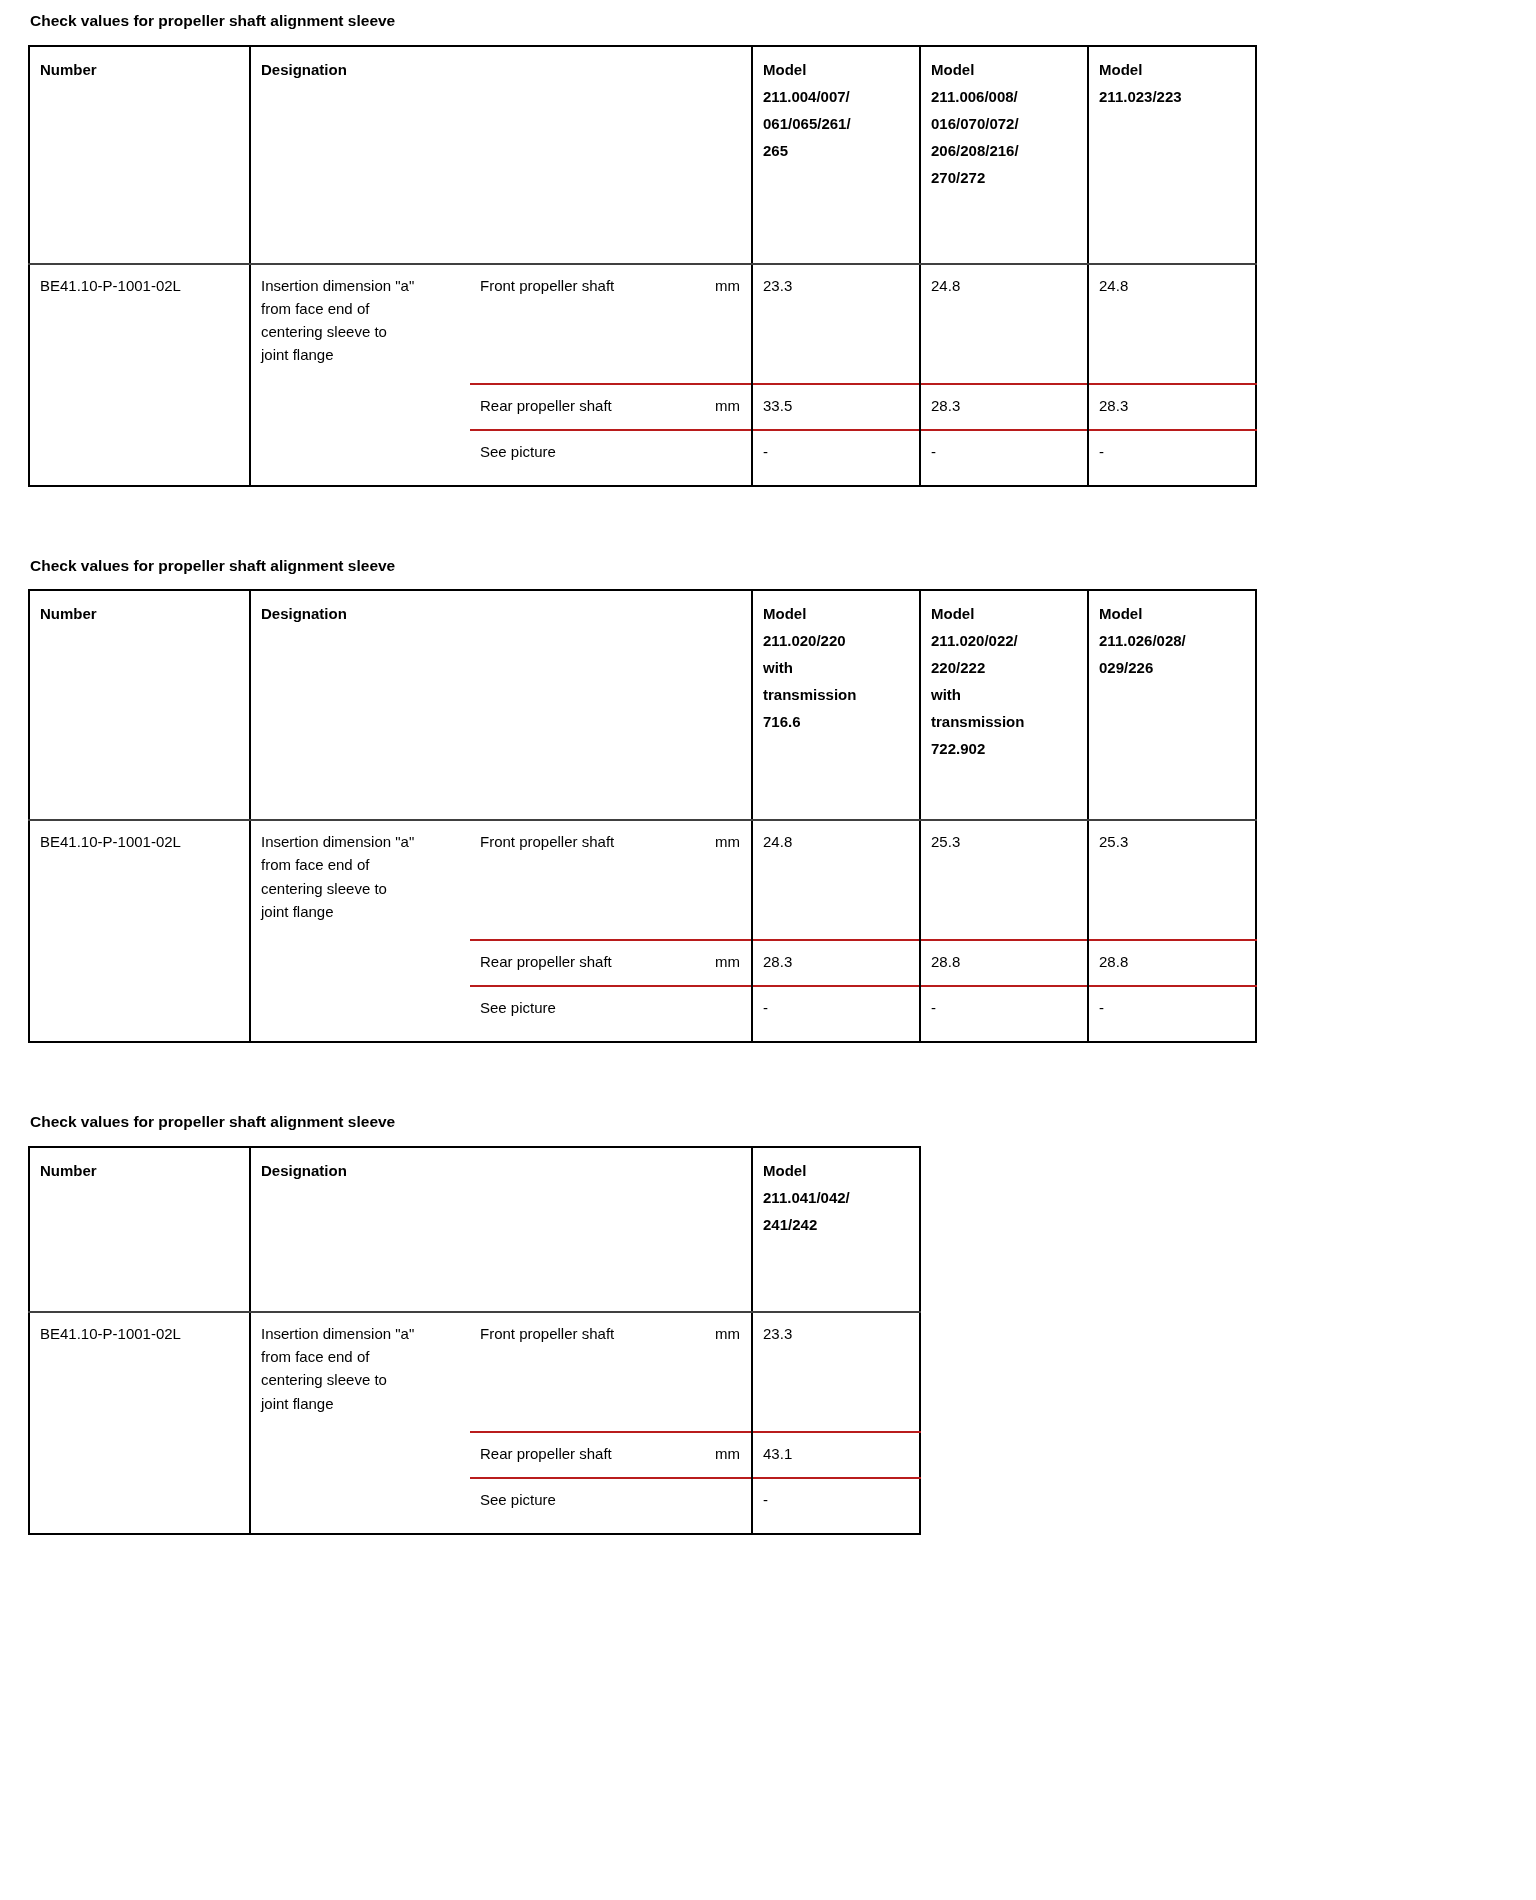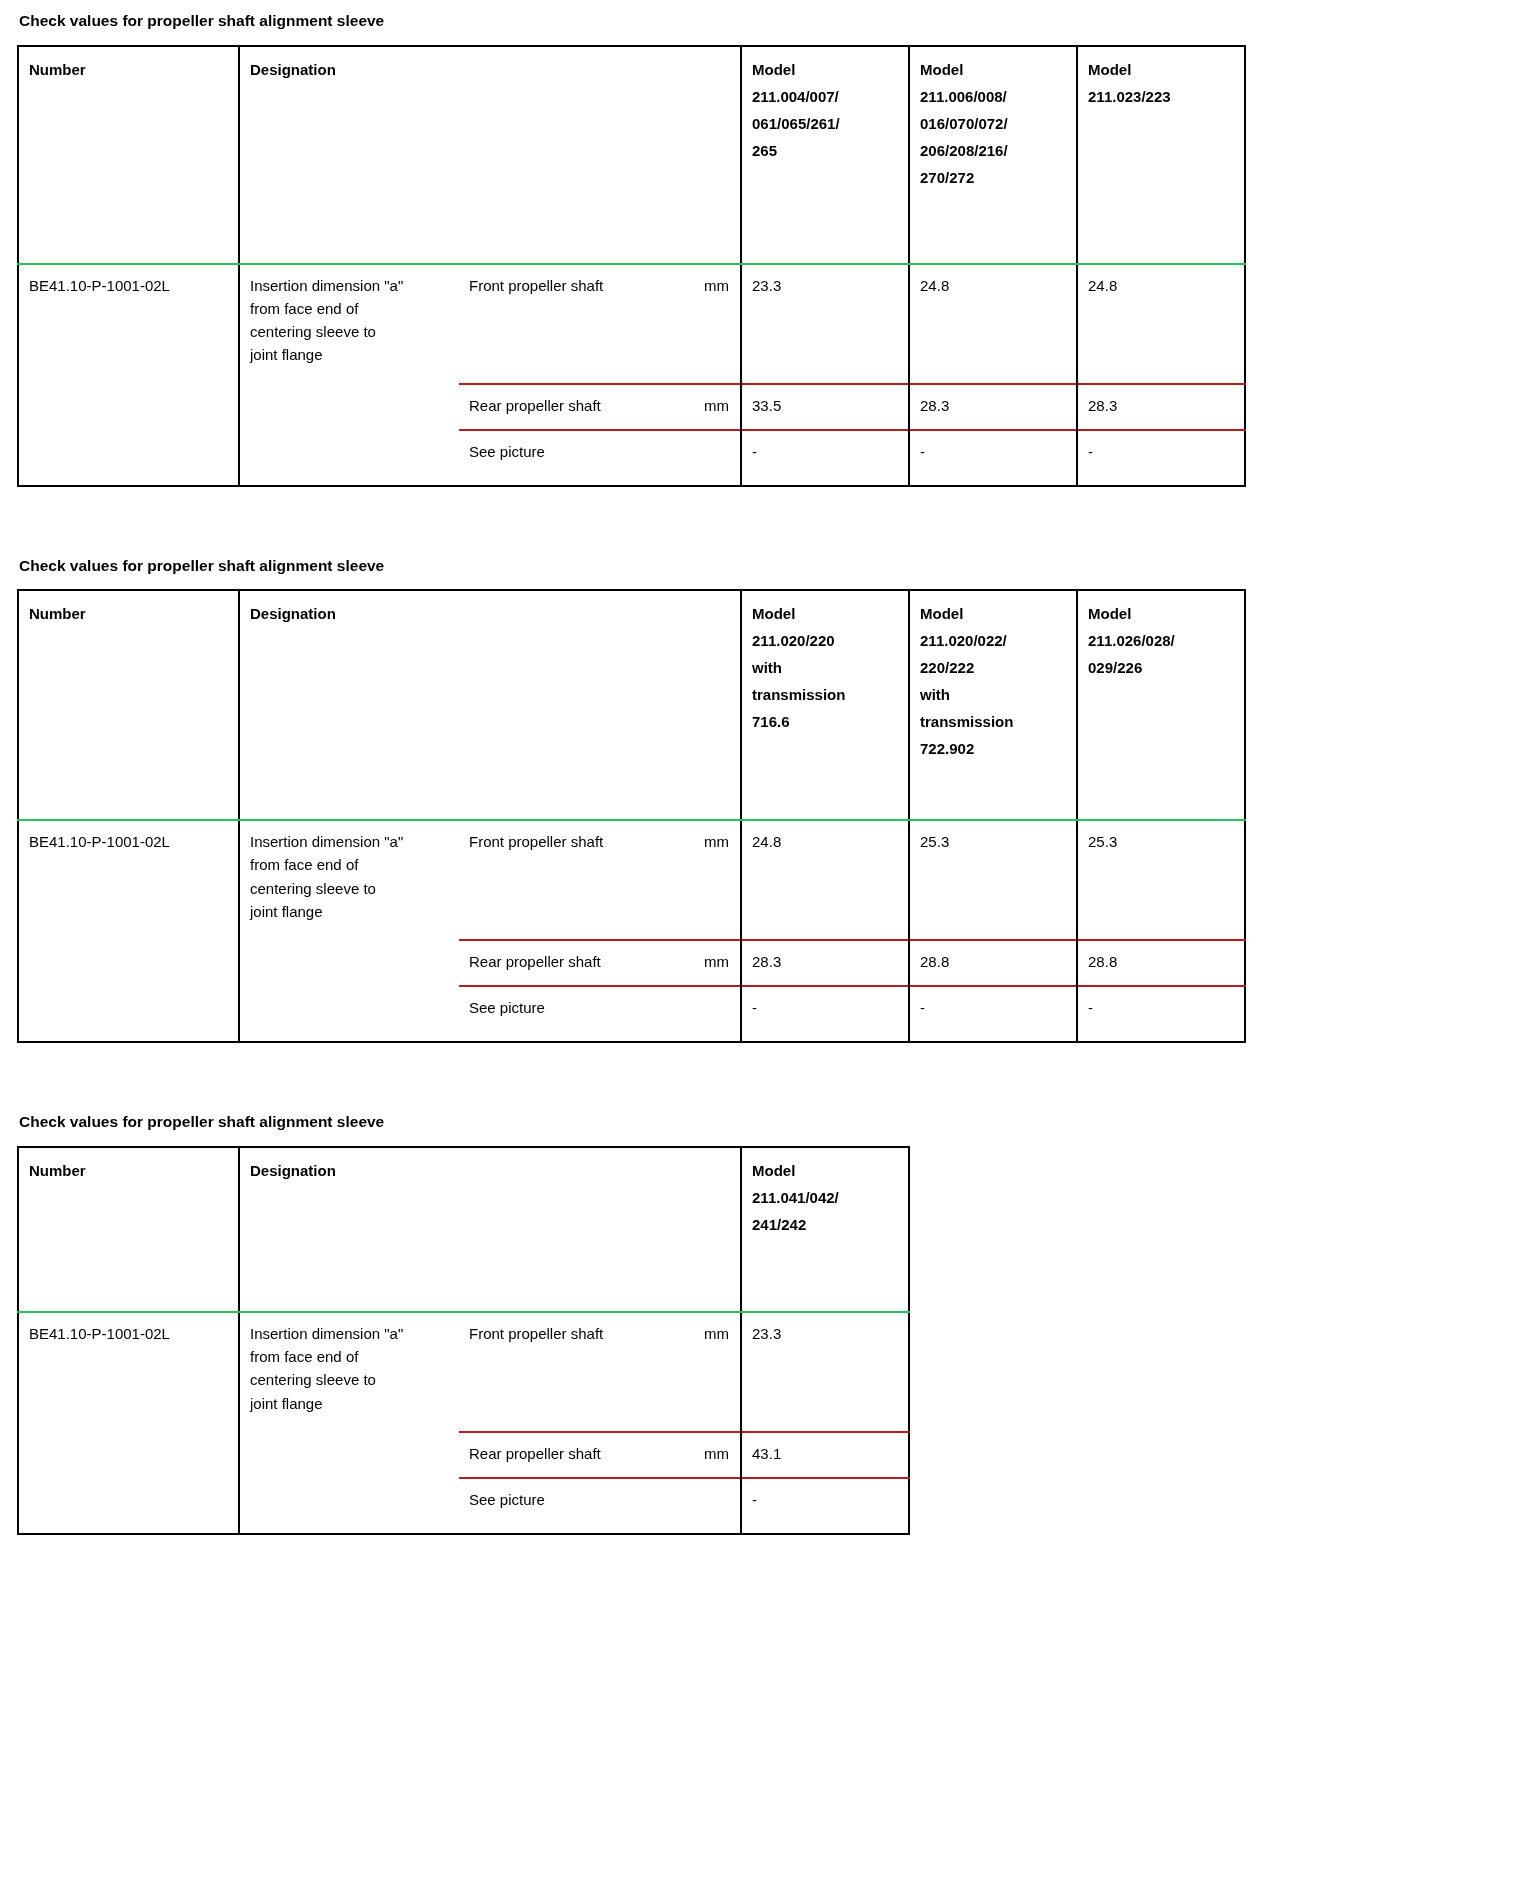--- a/index.html
+++ b/index.html
@@ -3,21 +3,21 @@
 <meta charset="utf-8">
 <style>
   * { margin: 0; padding: 0; box-sizing: border-box; }
   html, body { background: #ffffff; }
   body {
     width: 1536px;
     min-height: 1900px;
     font-family: "Liberation Sans", sans-serif;
     color: #000;
   }
-  .page { padding: 12px 14px 0 17px; }
+  .page { padding: 12px 14px 0 28px; }
   .section + .section { margin-top: 70px; }
   .table-title {
     font-size: 15.5px;
     font-weight: bold;
     margin: 0 0 14px 2px;
     line-height: 1.2;
   }
   table.check-table {
     border-collapse: collapse;
     table-layout: fixed;
@@ -33,21 +33,21 @@
   th, td {
     vertical-align: top;
     text-align: left;
     padding: 9px 10px;
     font-size: 15px;
     line-height: 1.55;
   }
   th { font-weight: bold; line-height: 1.8; }
   .pre { white-space: pre-line; }
   .b-right  { border-right: 2px solid #000; }
-  .b-bottom { border-bottom: 2px solid #22c55e; }
+  .b-bottom { border-bottom: 2px solid #404040; }
   .b-top    { border-top: 2px solid #b91c1c; }
   .t1 .header-row { height: 218px; }
   .t2 .header-row { height: 230px; }
   .t3 .header-row { height: 165px; }
   .row-front   { height: 120px; }
   .row-rear    { height: 46px; }
   .row-picture { height: 56px; }
 </style>
 </head>
 <body>

